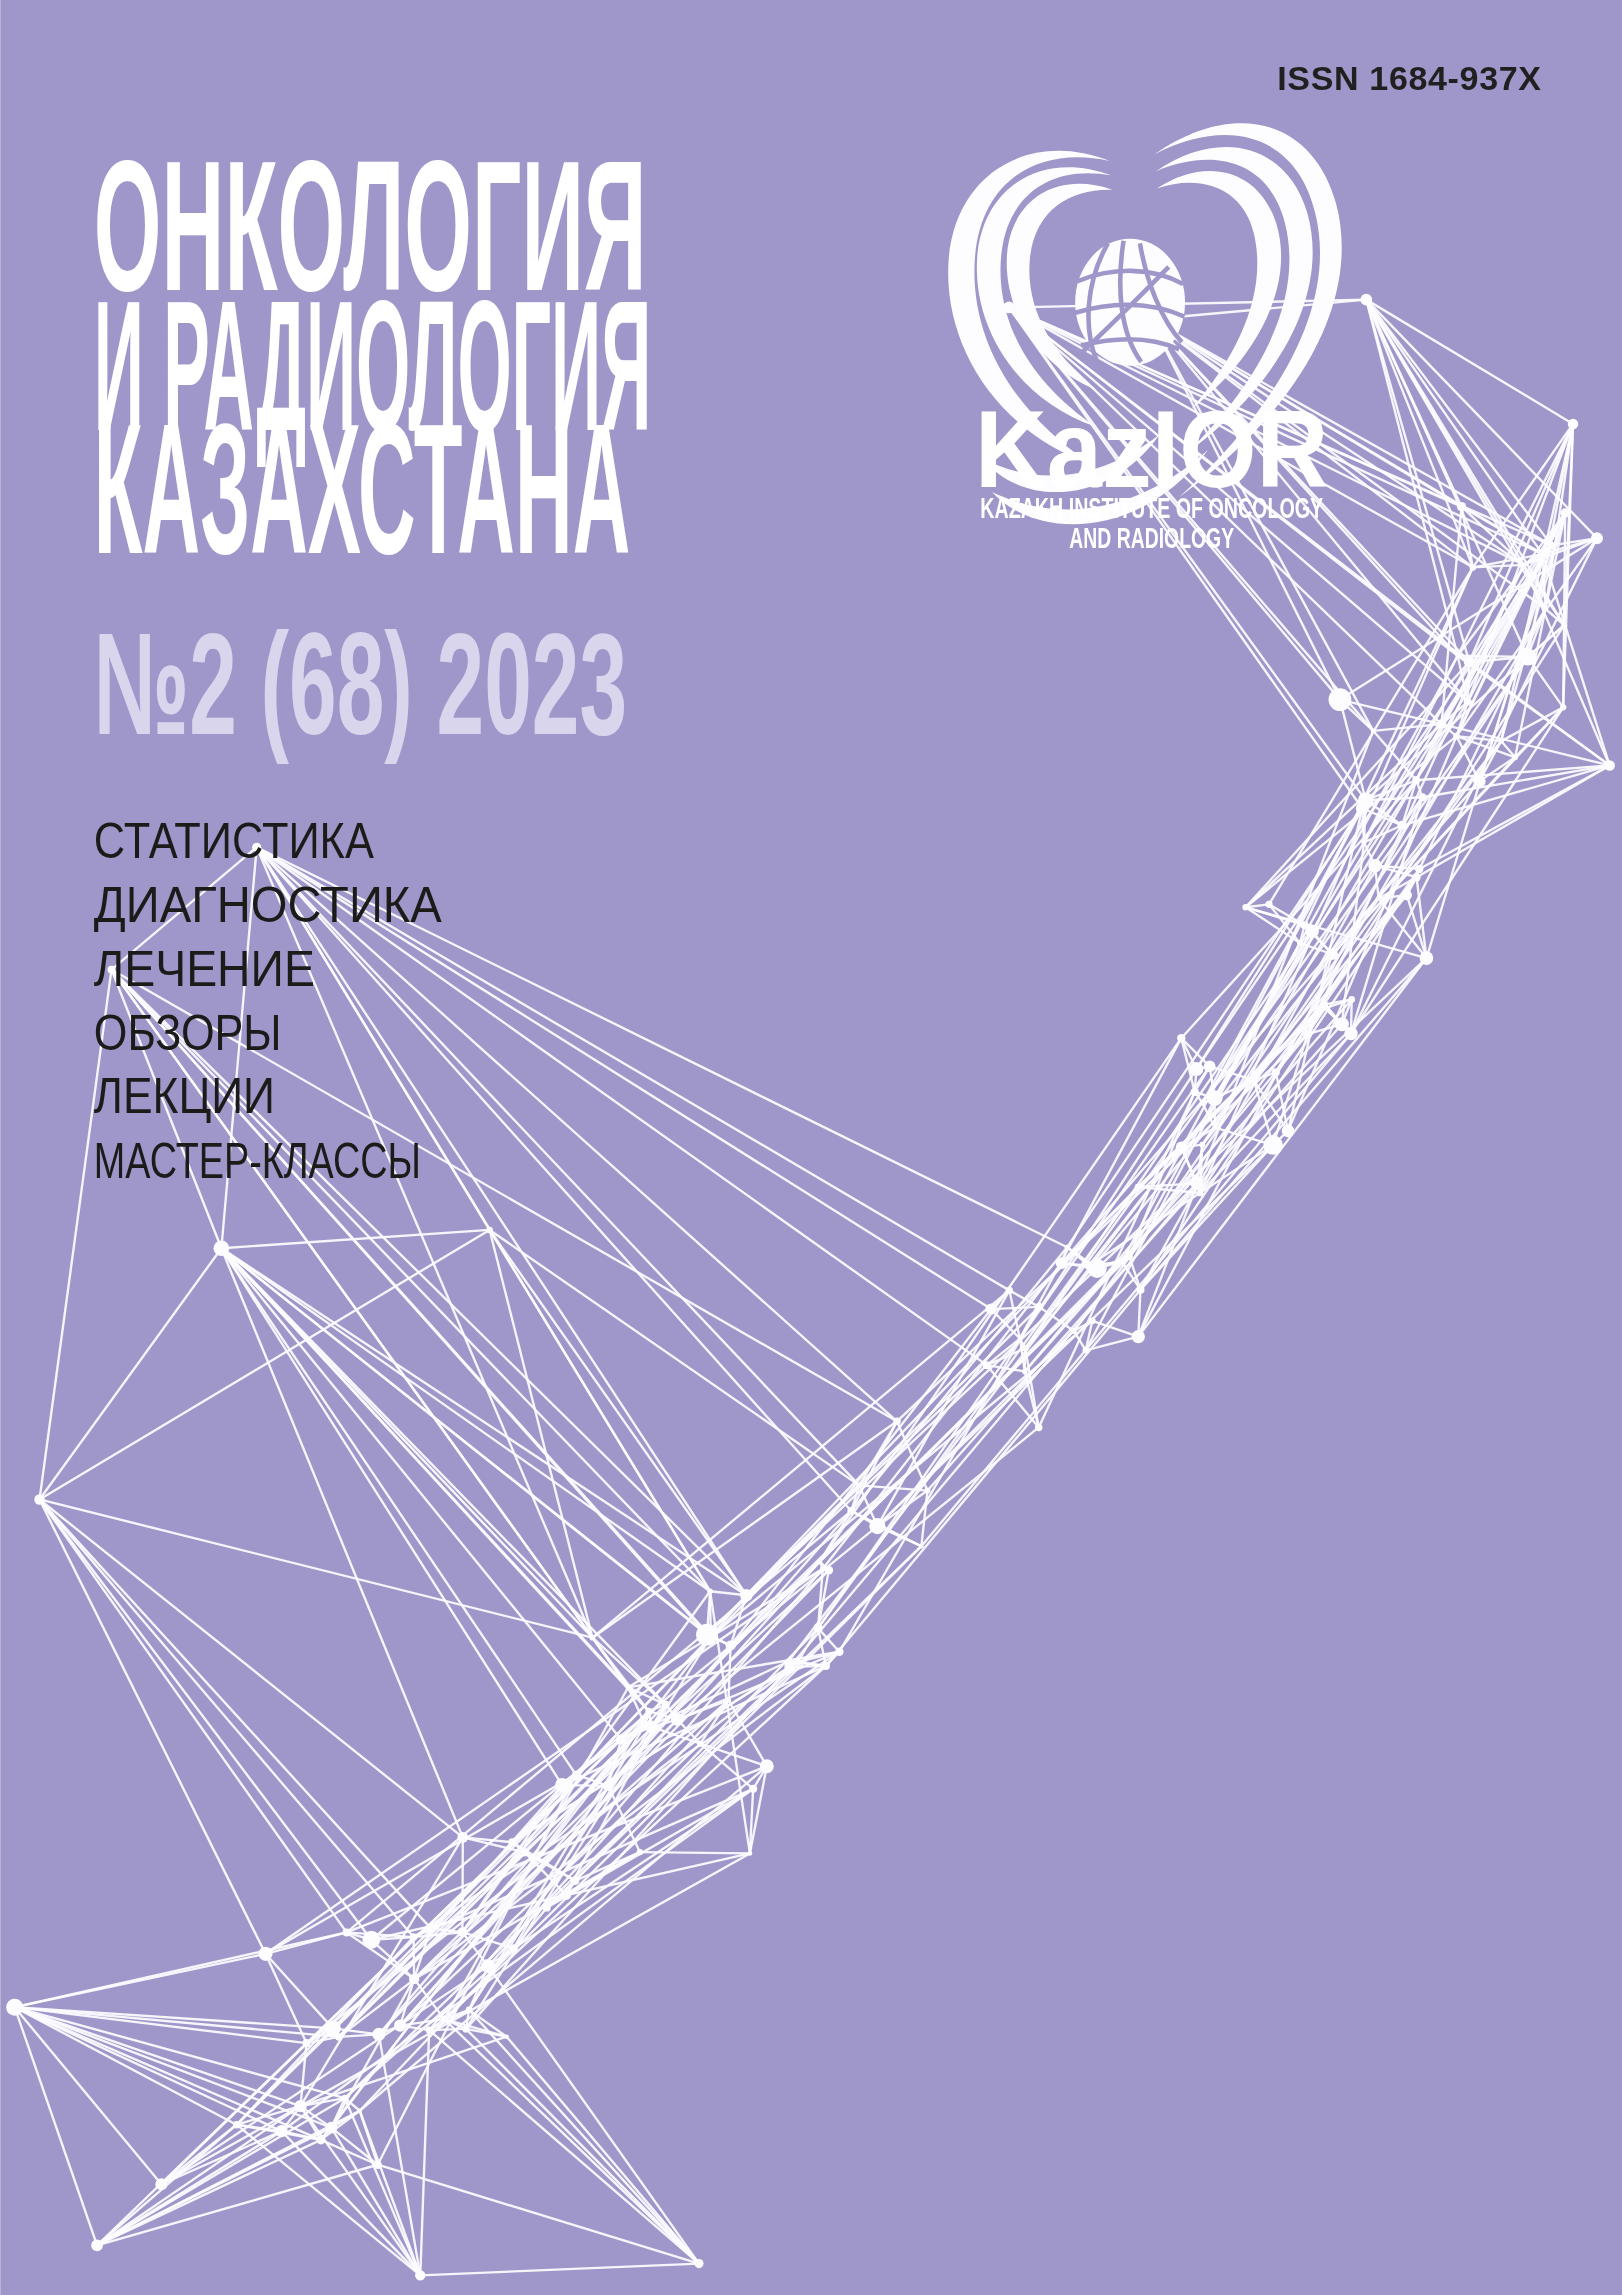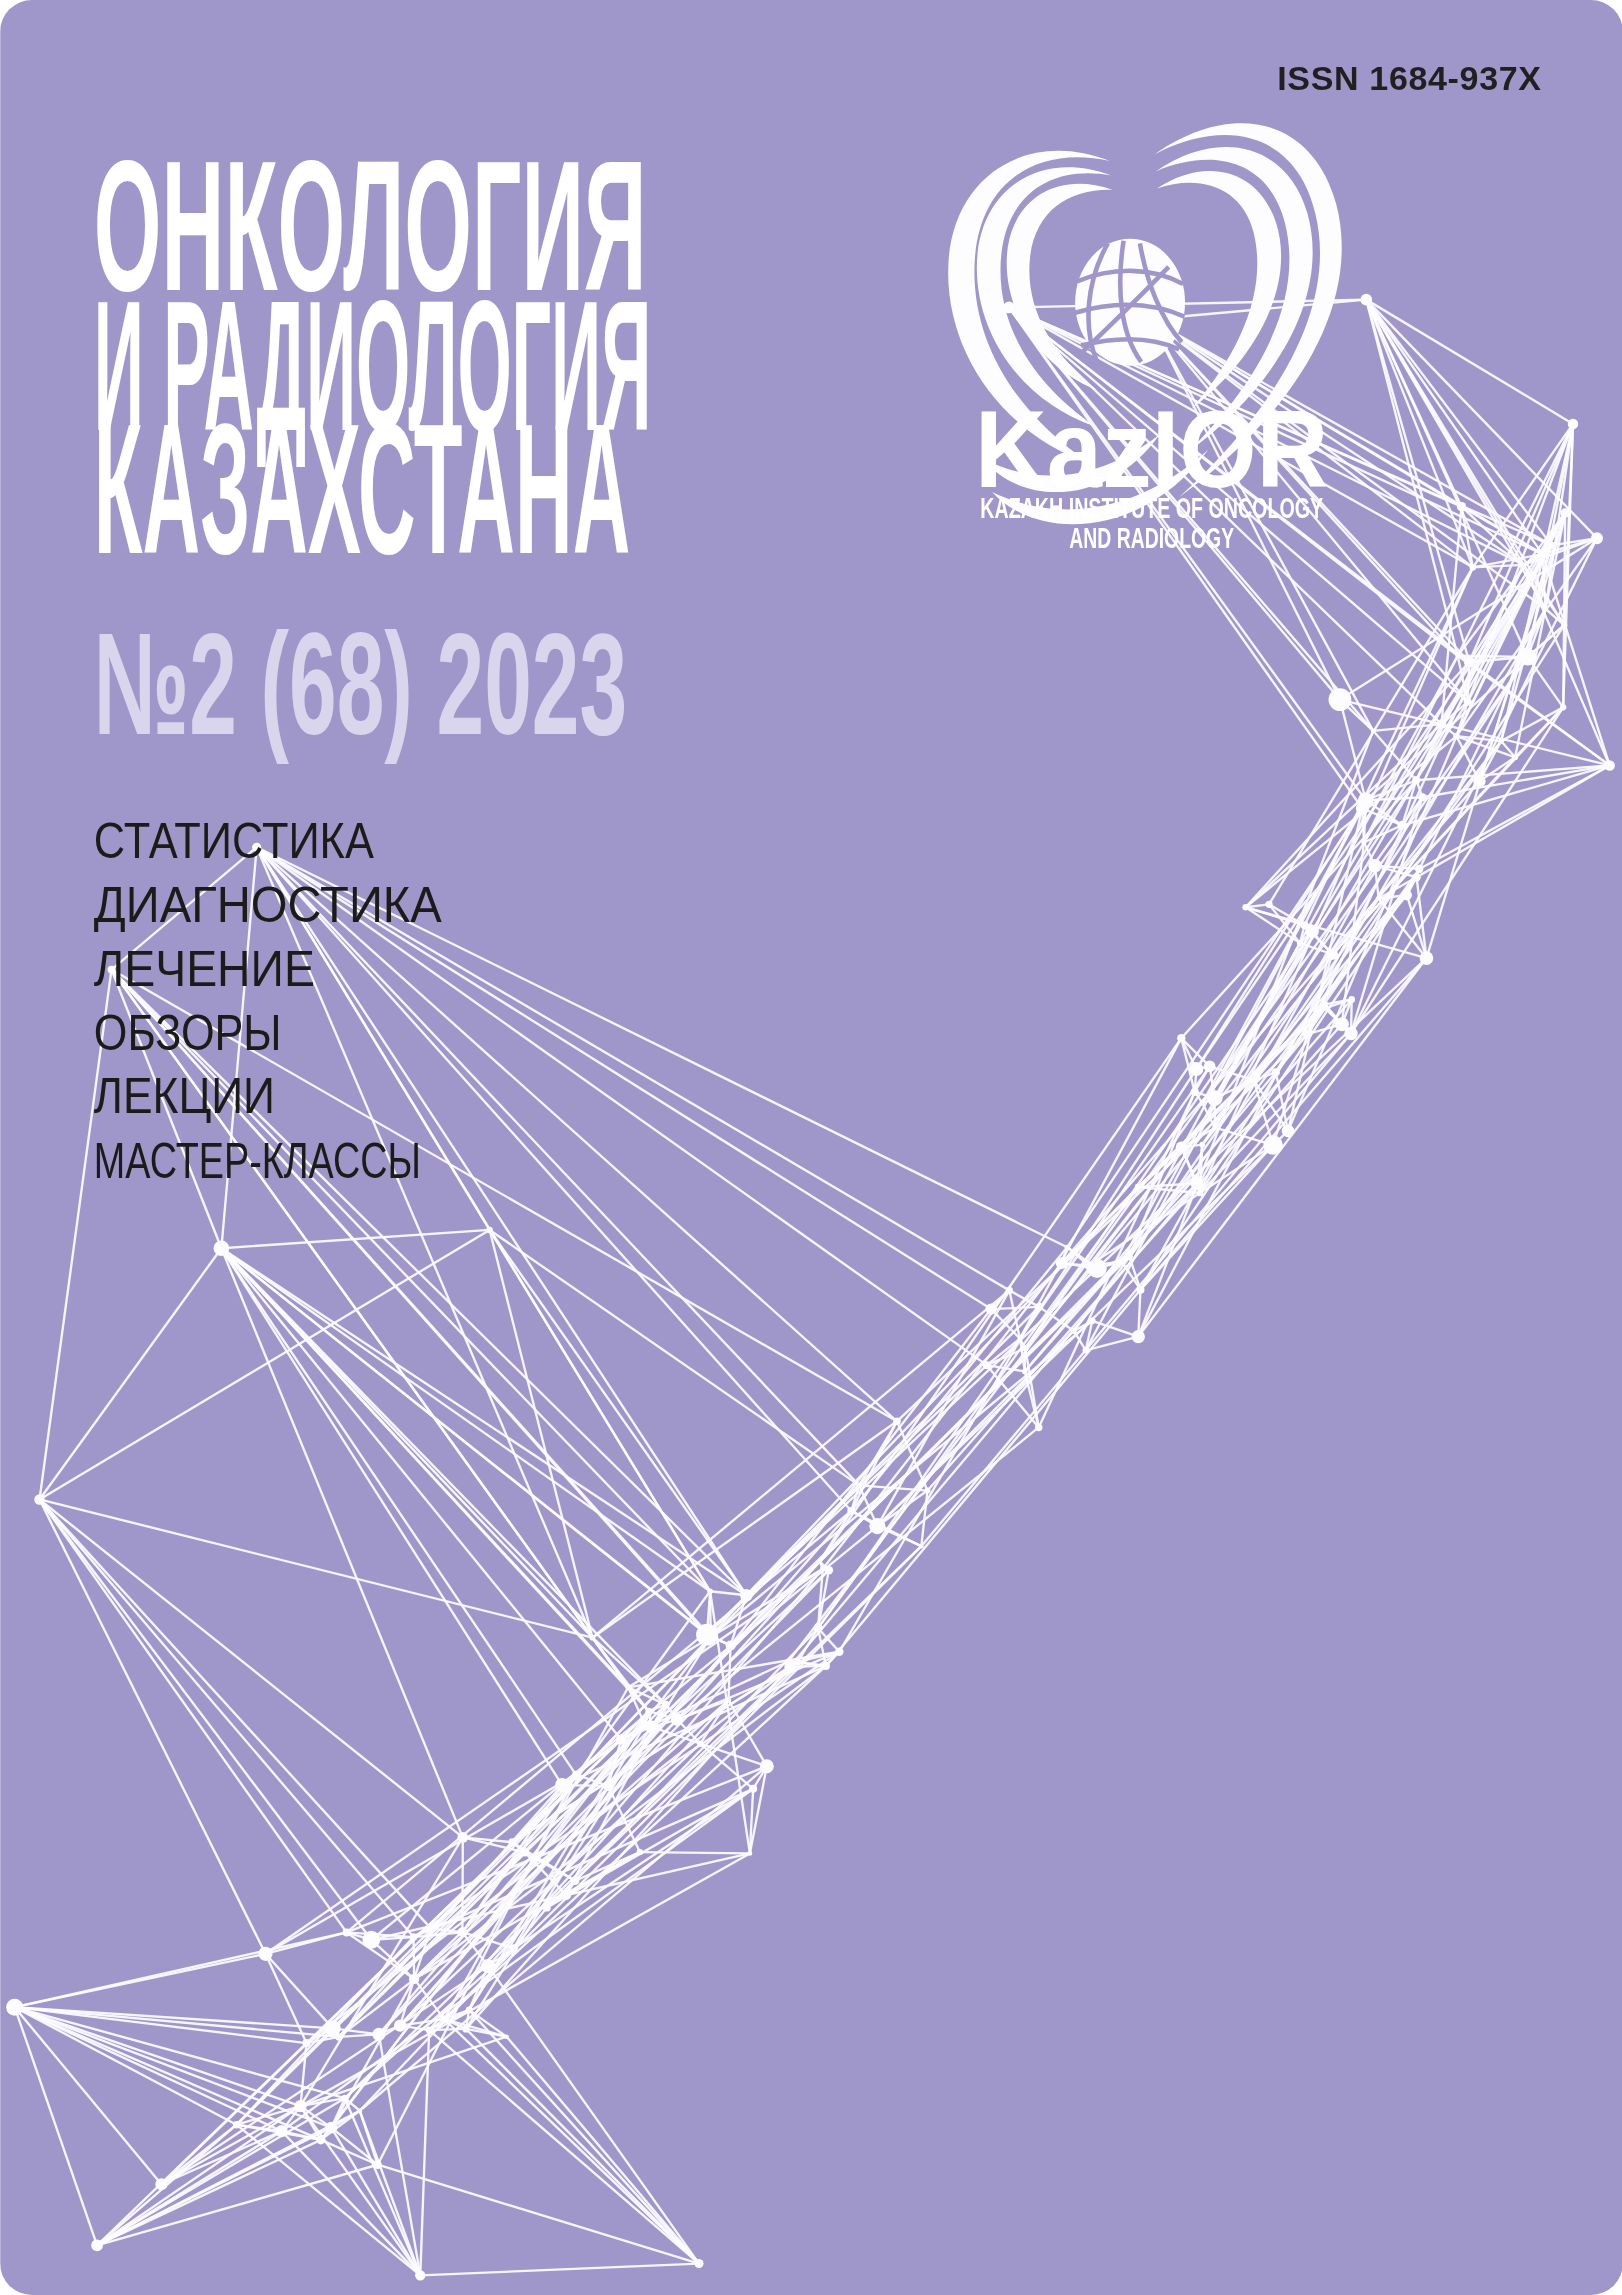--- a/index.html
+++ b/index.html
@@ -1,17 +1,17 @@
 <!DOCTYPE html>
 <html style="font-size:10.5px"><head>
 <meta charset="utf-8">
 <style>
   html,body{margin:0;padding:0;}
   body{width:1623px;height:2295px;font-family:"Liberation Sans","DejaVu Sans",sans-serif;}
-  .page{position:relative;width:1623px;height:2295px;overflow:hidden;border-radius:32px;}
+  .page{position:relative;width:1623px;height:2295px;overflow:hidden;}
   .page svg{position:absolute;left:0;top:0;}
   svg text{font-family:"Liberation Sans","DejaVu Sans",sans-serif;}
   .title-line{font-weight:bold;}
   .issue-line{font-weight:bold;}
   .issn-line{font-weight:bold;letter-spacing:1px;}
   .topic-line{font-weight:normal;}
   .logo-word{font-weight:bold;}
   .logo-caption{font-weight:bold;}
 </style>
 </head>

